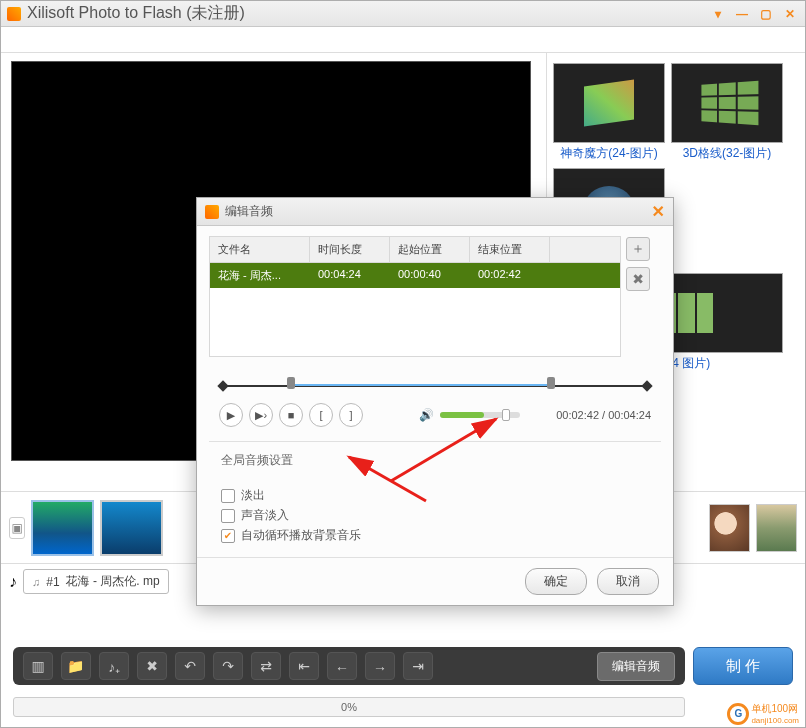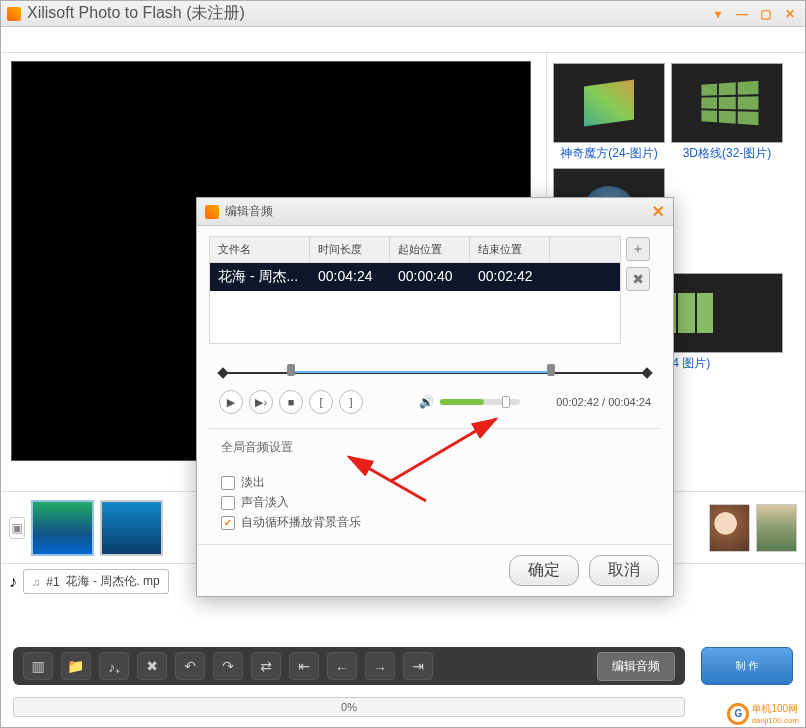--- a/index.html
+++ b/index.html
@@ -40,36 +40,36 @@
 .photo-far { width: 56px; height: 48px; background: linear-gradient(#d8c8a0,#8a9b6f,#5a7a4f); border: 1px solid #ccc; margin-left: auto; }
 .anime { width: 56px; height: 48px; background: radial-gradient(circle at 40% 40%,#f5d9c0 30%,#8b5a3c 32%,#5a3825); border: 1px solid #ccc; }
 
 .audio-row { height: 36px; border-top: 1px solid #ddd; padding: 4px 8px; display: flex; align-items: center; gap: 6px; }
 .audio-row .track { font-size: 12px; color: #444; border: 1px solid #bbb; background: #fff; padding: 3px 8px; border-radius: 3px; display: flex; align-items: center; gap: 6px; }
 .audio-row .note { color: #888; font-size: 11px; }
 
 .bottombar { position: absolute; left: 12px; right: 12px; bottom: 42px; height: 38px; background: #3a3a3a; border-radius: 6px; display: flex; align-items: center; padding: 0 10px; gap: 8px; }
 .bottombar .rb { width: 30px; height: 28px; background: #474747; border: 1px solid #555; border-radius: 4px; color: #ccc; display: flex; align-items: center; justify-content: center; font-size: 14px; }
 .bottombar .editbtn { margin-left: auto; background: #6b6b6b; color: #fff; font-size: 12px; padding: 5px 14px; border-radius: 4px; border: 1px solid #888; }
-.makebtn { position: absolute; right: 12px; bottom: 42px; width: 92px; height: 38px; background: linear-gradient(#5aa3e8,#2f7ac5); border: 1px solid #2a68aa; border-radius: 6px; color: #fff; font-size: 10px; display: flex; align-items: center; justify-content: center; }
+.makebtn { position: absolute; right: 12px; bottom: 42px; width: 100px; height: 38px; background: linear-gradient(#5aa3e8,#2f7ac5); border: 1px solid #2a68aa; border-radius: 6px; color: #fff; font-size: 15px; display: flex; align-items: center; justify-content: center; }
 
 .progress { position: absolute; left: 12px; right: 120px; bottom: 10px; height: 20px; border: 1px solid #ccc; border-radius: 3px; background: #f4f4f4; font-size: 11px; color: #666; display: flex; align-items: center; justify-content: center; }
 
 
 .dialog { position: absolute; left: 195px; top: 196px; width: 478px; background: #fcfcfc; border: 1px solid #aaa; box-shadow: 0 4px 20px rgba(0,0,0,.3); }
 .dlg-title { height: 28px; background: linear-gradient(#f2f2f2,#e4e4e4); display: flex; align-items: center; padding: 0 8px; border-bottom: 1px solid #c8c8c8; }
 .dlg-title .app-icon { width: 14px; height: 14px; background: linear-gradient(45deg,#f60,#fa0); margin-right: 6px; border-radius: 2px; }
 .dlg-title span { font-size: 12px; color: #555; flex: 1; }
 .dlg-title .close { color: #f58a1f; font-weight: bold; font-size: 16px; cursor: pointer; }
 
-.tbl { margin: 10px 12px 0; border: 1px solid #d8d8d8; height: 108px; background: #fff; position: relative; }
+.tbl { margin: 10px 12px 0; border: 1px solid #d8d8d8; height: 121px; background: #fff; position: relative; }
 .tbl-hdr { display: flex; background: #f0f0f0; border-bottom: 1px solid #d8d8d8; font-size: 11px; color: #444; }
 .tbl-hdr div { padding: 5px 8px; border-right: 1px solid #d8d8d8; }
 .c1 { width: 100px; } .c2,.c3,.c4 { width: 80px; }
-.tbl-row { display: flex; background: #0f172a; color: #fff; font-size: 14px; }
+.tbl-row { display: flex; background: #4d7c0f; color: #fff; font-size: 11px; }
 .tbl-row div { padding: 5px 8px; }
 .tbl-side { position: absolute; right: -30px; top: 0; display: flex; flex-direction: column; gap: 6px; }
 .tbl-side .sbtn { width: 24px; height: 24px; border: 1px solid #bbb; border-radius: 3px; background: #ececec; color: #777; display:flex;align-items:center;justify-content:center; font-size: 14px; }
 
 .timeline { margin: 18px 22px 8px; }
 .tl-bar { position: relative; height: 18px; }
 .tl-line { position: absolute; left: 0; right: 0; top: 10px; height: 2px; background: #333; }
 .tl-sel { position: absolute; left: 70px; width: 260px; top: 9px; height: 2px; background: #6ab6f4; }
 .tl-mark { position: absolute; top: 2px; width: 8px; height: 12px; background: #888; border-radius: 2px; }
 .tl-diamond { position: absolute; top: 7px; width: 8px; height: 8px; background: #333; transform: rotate(45deg); }
@@ -82,21 +82,21 @@
 .vol-h { position: absolute; left: 78%; top: -3px; width: 8px; height: 12px; background: #fff; border: 1px solid #aaa; border-radius: 2px; }
 .time { margin-left: auto; font-size: 11px; color: #555; }
 
 .settings { margin: 0 12px; border-top: 1px solid #e0e0e0; padding: 10px 12px; font-size: 12px; color: #555; }
 .settings .grp { font-size: 12px; color: #666; margin-bottom: 18px; }
 .settings label { display: flex; align-items: center; gap: 6px; margin: 3px 0; }
 .chk { width: 14px; height: 14px; border: 1px solid #999; border-radius: 2px; display: inline-flex; align-items: center; justify-content: center; font-size: 10px; color: #f58a1f; background: #fff; }
 .chk.on { background: #fff; }
 
 .dlg-btns { display: flex; justify-content: flex-end; gap: 10px; padding: 10px 14px; border-top: 1px solid #e0e0e0; }
-.dlg-btns button { font-size: 16px; padding: 4px 18px; border: 1px solid #aaa; border-radius: 12px; background: linear-gradient(#fcfcfc,#e8e8e8); color: #444; }
+.dlg-btns button { font-size: 12px; padding: 4px 18px; border: 1px solid #aaa; border-radius: 12px; background: linear-gradient(#fcfcfc,#e8e8e8); color: #444; }
 
 .arrow { position: absolute; pointer-events: none; }
 
 .watermark { position: absolute; right: 6px; bottom: 2px; font-size: 10px; color: #f58a1f; display: flex; align-items: center; gap: 2px; }
 .watermark .g { width: 22px; height: 22px; border: 3px solid #f58a1f; border-radius: 50%; display:flex;align-items:center;justify-content:center; font-weight:bold; color:#2a6fb5; }
 </style>
 </head>
 <body>
 
 <div class="titlebar">

